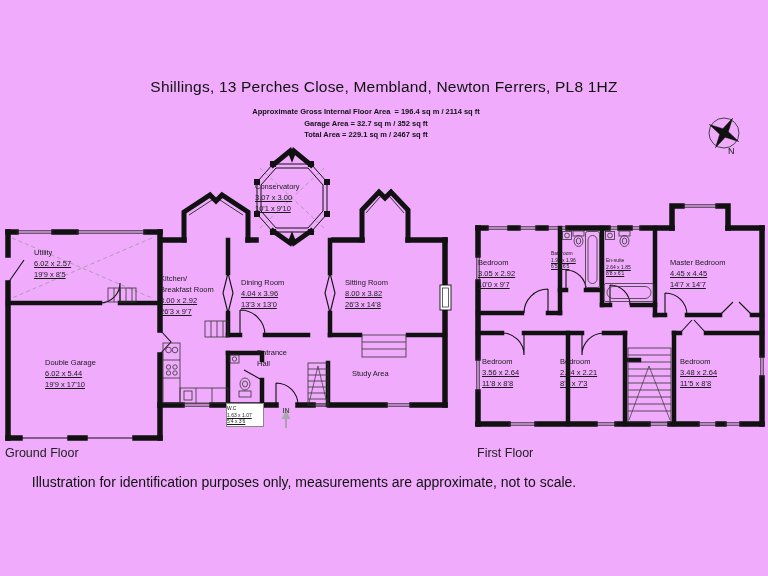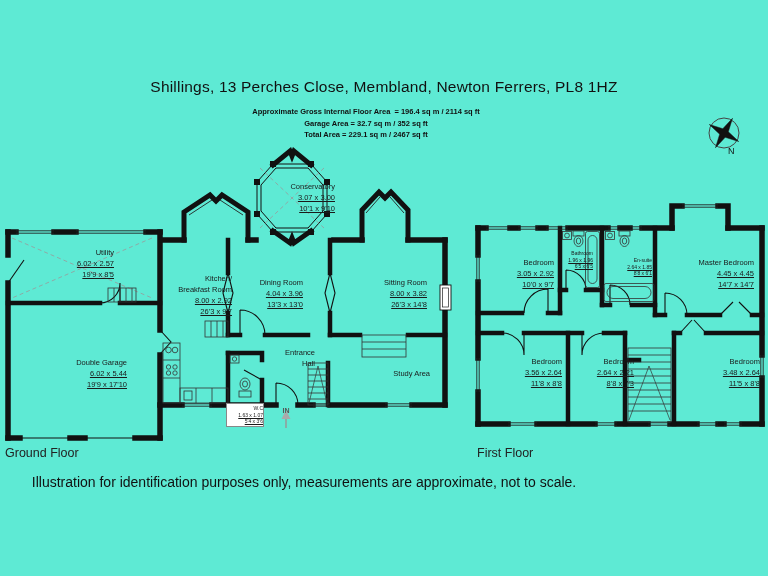--- a/index.html
+++ b/index.html
@@ -1,24 +1,24 @@
 <!DOCTYPE html>
 <html><head>
 <meta charset="utf-8">
 <style>
   html,body{margin:0;padding:0;background:#fff;}
-  #page{position:relative;width:768px;height:576px;background:#5eead4;overflow:hidden;
+  #page{position:relative;width:768px;height:576px;background:#f0abfc;overflow:hidden;
         font-family:"Liberation Sans",sans-serif;color:#111;}
   .abs{position:absolute;}
   .title{top:78px;left:0;width:768px;text-align:center;font-size:15.5px;letter-spacing:.2px;}
   .areas{top:106px;left:0;width:732px;text-align:center;font-size:7.5px;font-weight:bold;line-height:11.5px;}
   .area-line{white-space:pre;}
   .floor-caption{font-size:12.5px;color:#222;}
   .disclaimer{top:474px;left:0;width:608px;text-align:center;font-size:14px;color:#111;}
-  .room-label{position:absolute;text-align:right;font-size:7.5px;line-height:11px;color:#1a1a1a;}
+  .room-label{position:absolute;text-align:left;font-size:7.5px;line-height:11px;color:#1a1a1a;}
   .room-label .name{white-space:pre-line;display:block;}
   .room-label .dim{display:block;text-decoration:underline;}
   .room-label.tiny{font-size:5px;line-height:6.5px;}
   .wc-box{border:1px solid #888;background:#fff;padding:1px 0;}
   .in-label{font-size:7px;font-weight:bold;color:#555;text-align:center;}
   .north{font-size:9px;color:#111;}
   svg{display:block;}
 </style>
 </head>
 <body>
@@ -217,21 +217,21 @@
     <span class="name">Utility</span>
     <span class="dim">6.02 x 2.57</span>
     <span class="dim">19'9 x 8'5</span>
   </div>
   <div class="room-label" style="left:160px;top:273px;width:72px">
     <span class="name">Kitchen/
 Breakfast Room</span>
     <span class="dim">8.00 x 2.92</span>
     <span class="dim">26'3 x 9'7</span>
   </div>
-  <div class="room-label" style="left:223px;top:277px;width:80px">
+  <div class="room-label" style="left:241px;top:277px;width:80px">
     <span class="name">Dining Room</span>
     <span class="dim">4.04 x 3.96</span>
     <span class="dim">13'3 x 13'0</span>
   </div>
   <div class="room-label" style="left:345px;top:277px;width:82px">
     <span class="name">Sitting Room</span>
     <span class="dim">8.00 x 3.82</span>
     <span class="dim">26'3 x 14'8</span>
   </div>
   <div class="room-label" style="left:45px;top:357px;width:82px">

